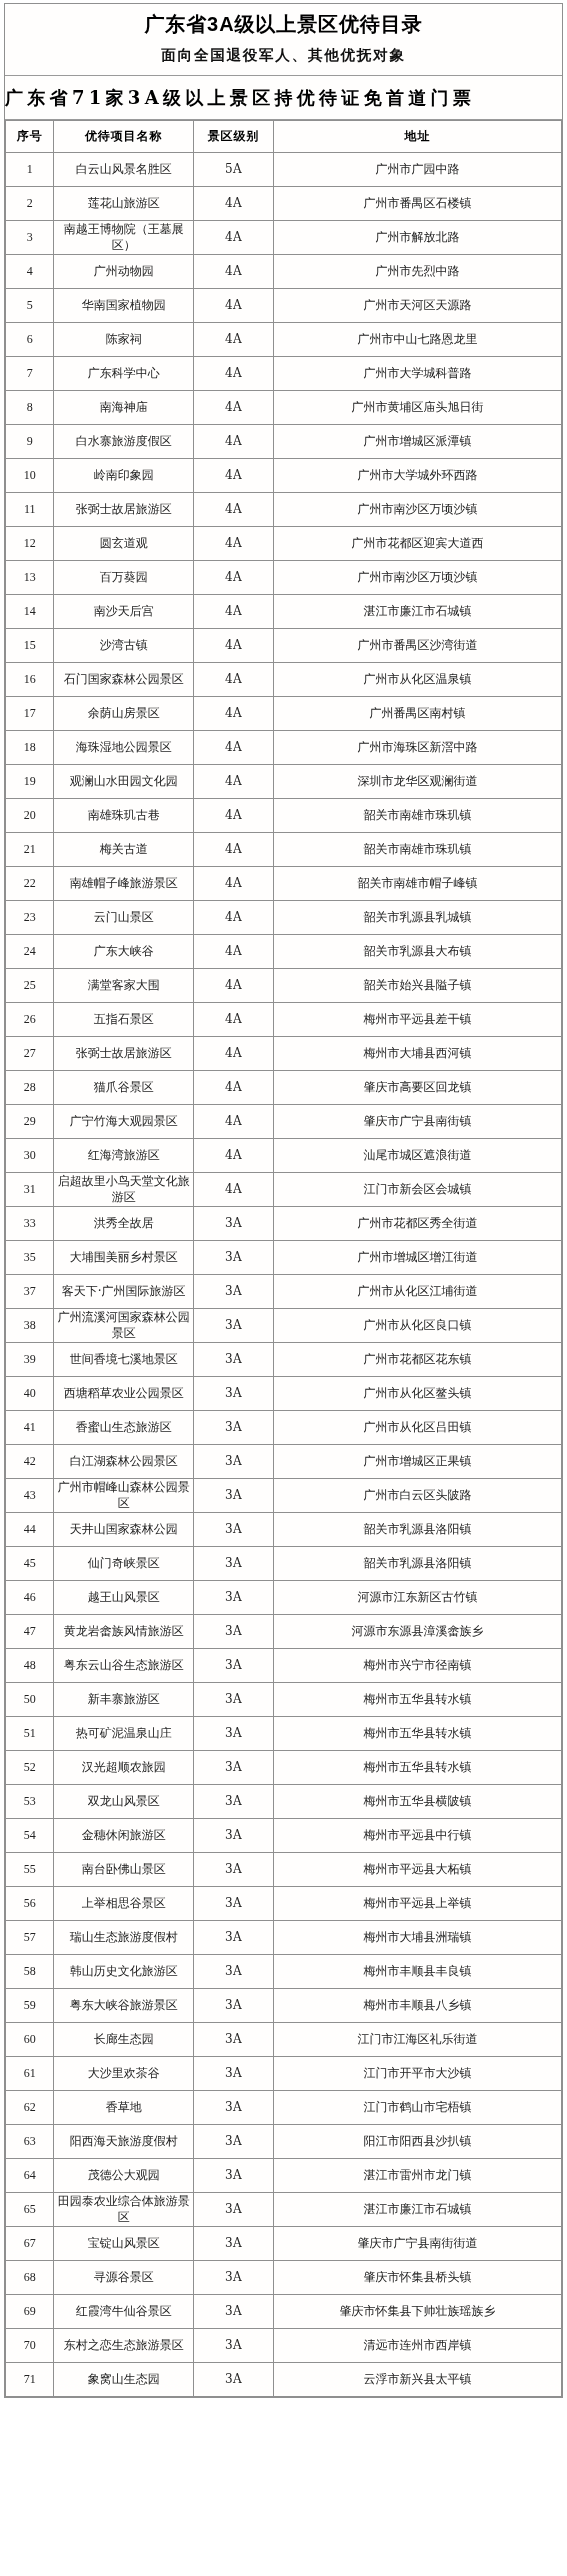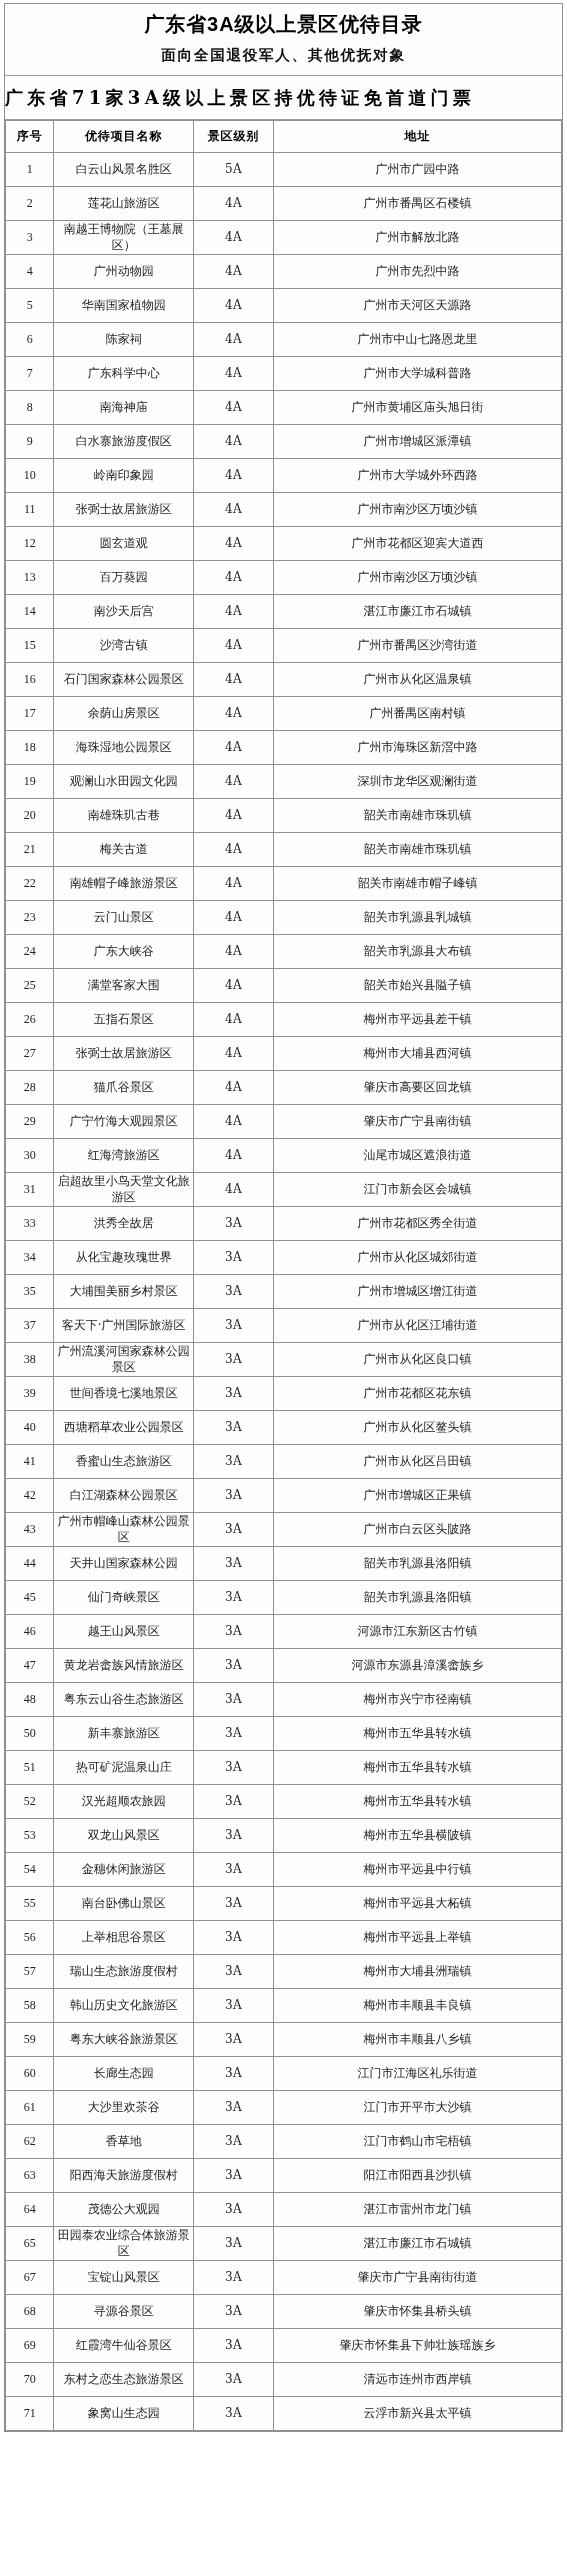--- a/index.html
+++ b/index.html
@@ -298,26 +298,20 @@
           <td class="td-level">4A</td>
           <td class="td-addr">江门市新会区会城镇</td>
         </tr>
         <tr>
           <td class="td-no">33</td>
           <td class="td-name">洪秀全故居</td>
           <td class="td-level">3A</td>
           <td class="td-addr">广州市花都区秀全街道</td>
         </tr>
         <tr>
-          <td class="td-no">34</td>
-          <td class="td-name">从化宝趣玫瑰世界</td>
-          <td class="td-level">3A</td>
-          <td class="td-addr">广州市从化区城郊街道</td>
-        </tr>
-        <tr>
           <td class="td-no">35</td>
           <td class="td-name">大埔围美丽乡村景区</td>
           <td class="td-level">3A</td>
           <td class="td-addr">广州市增城区增江街道</td>
         </tr>
         <tr>
           <td class="td-no">37</td>
           <td class="td-name">客天下·广州国际旅游区</td>
           <td class="td-level">3A</td>
           <td class="td-addr">广州市从化区江埔街道</td>

